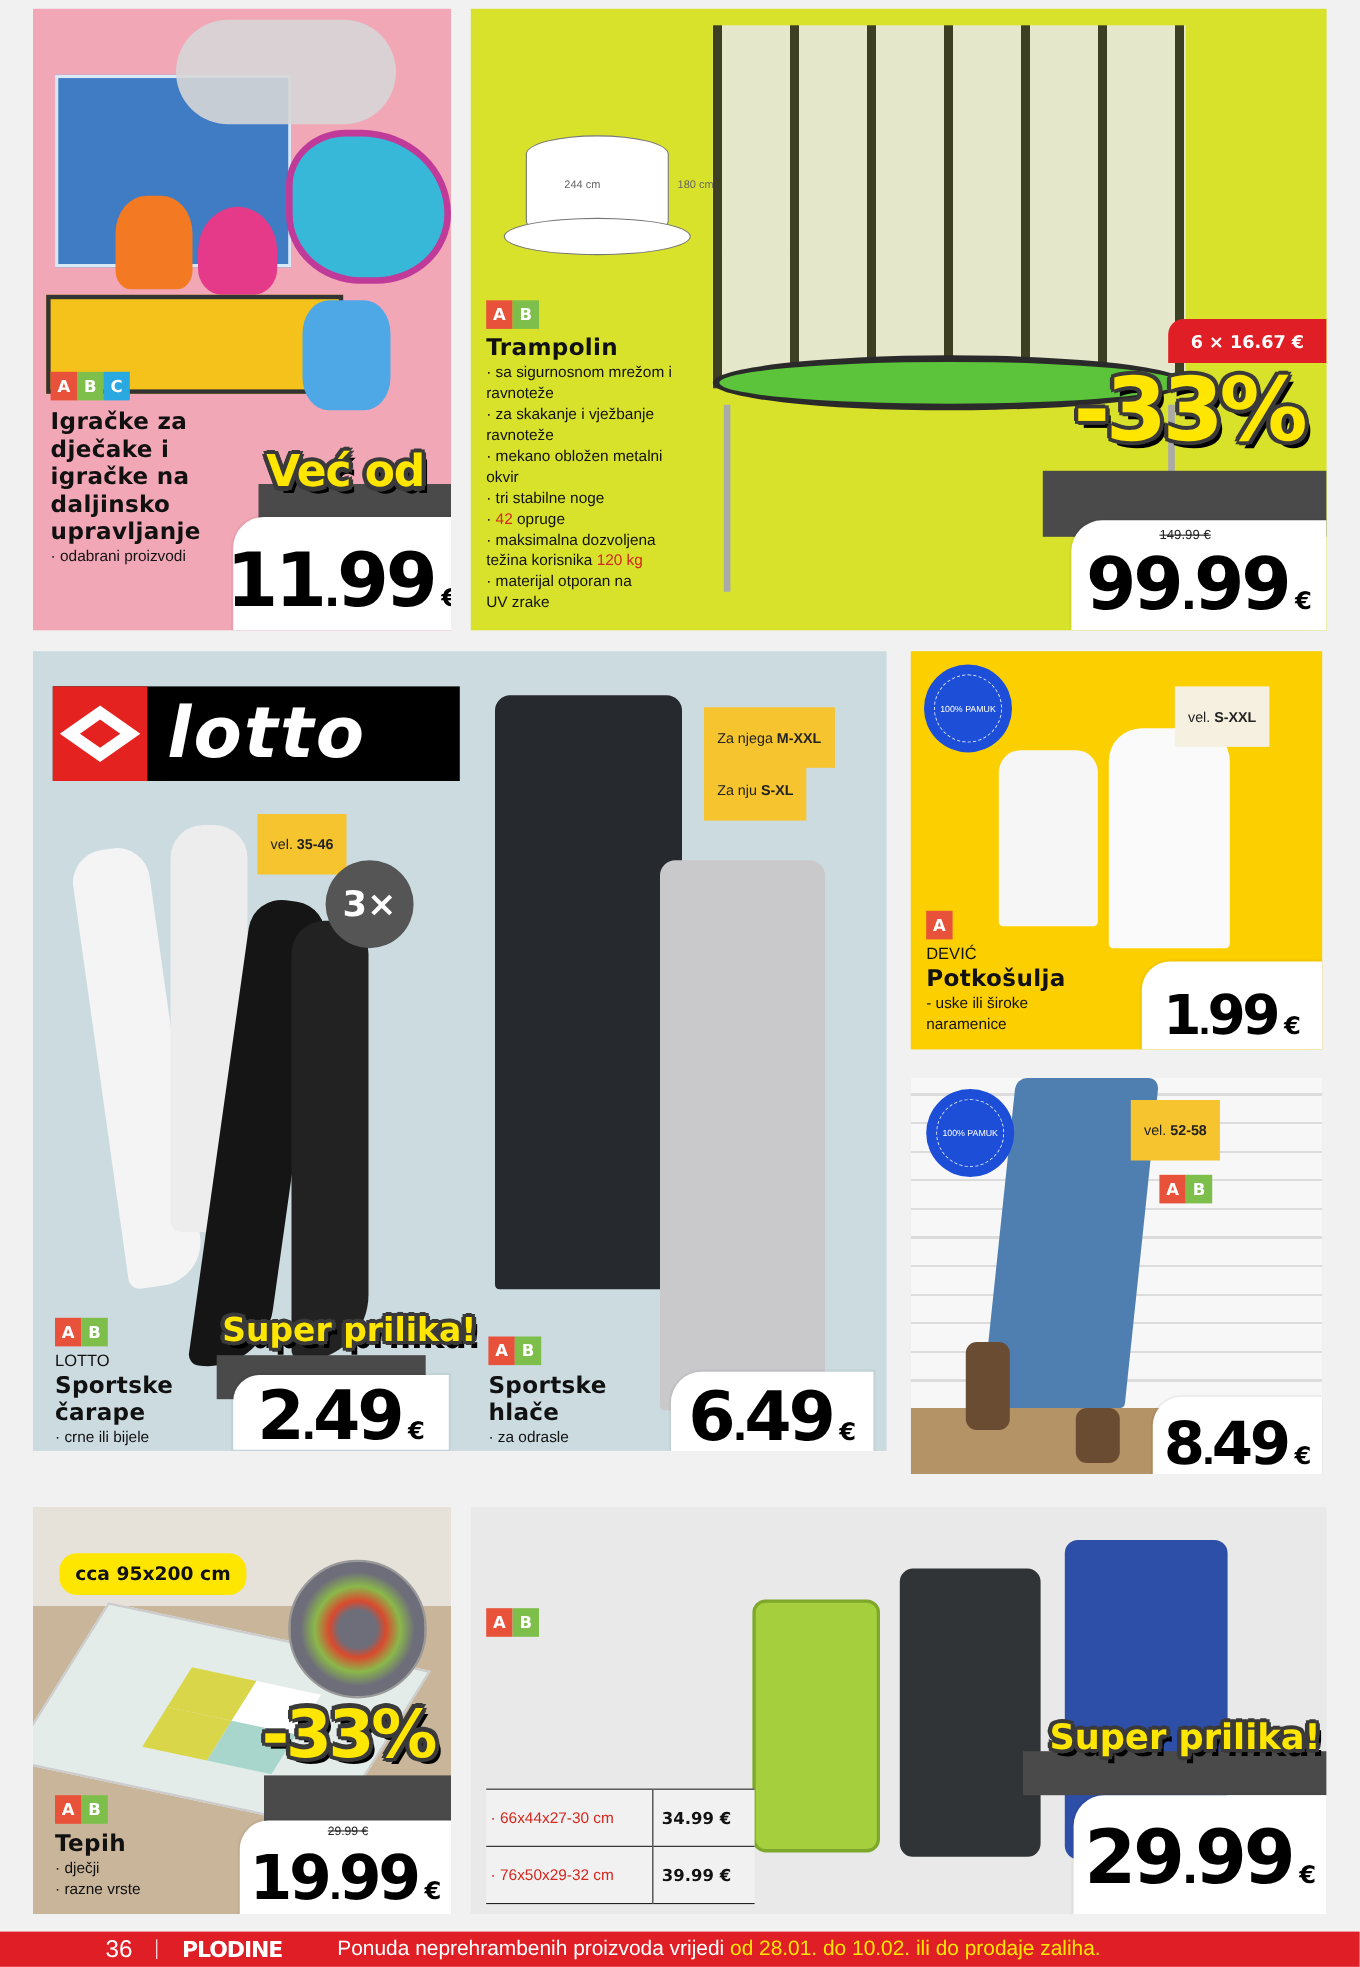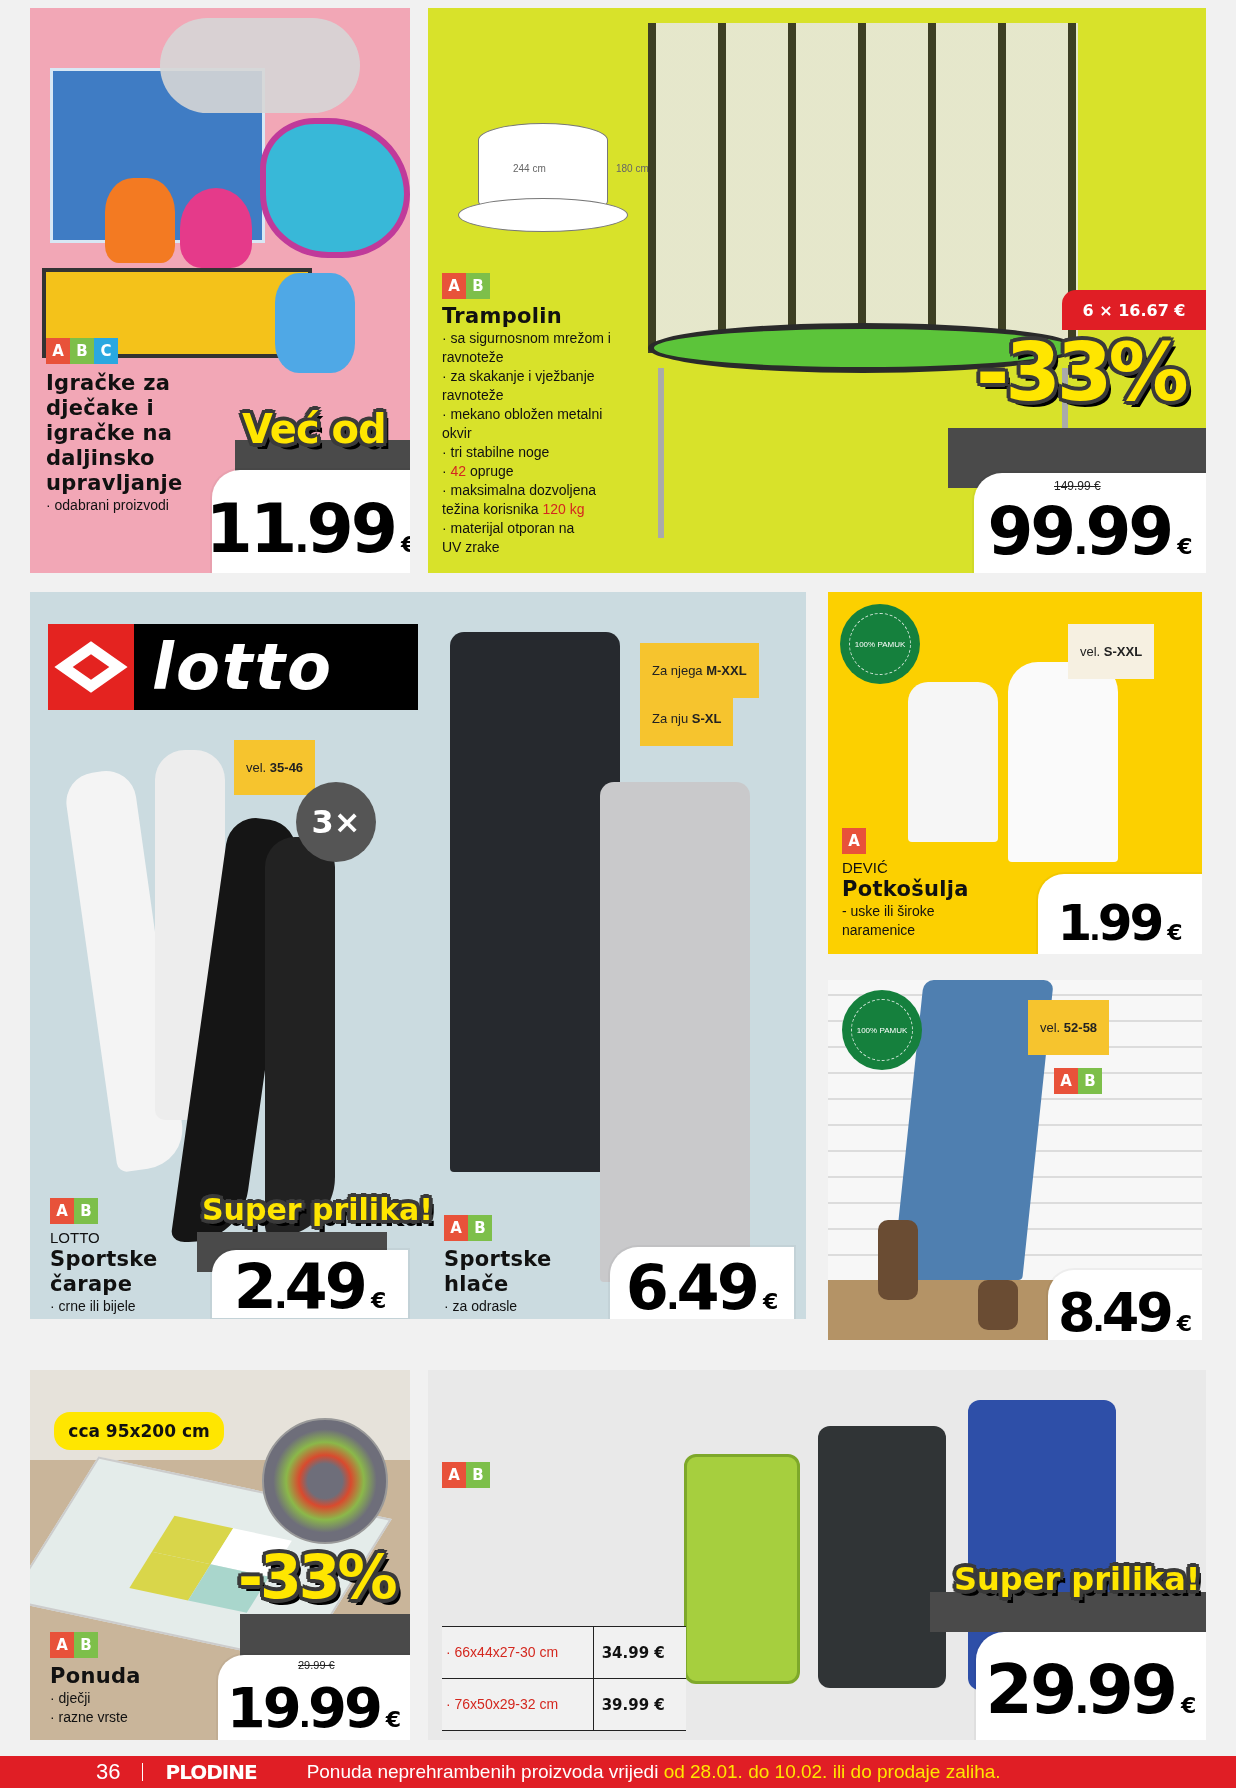--- a/index.html
+++ b/index.html
@@ -17,21 +17,21 @@
   .pricebox { position: absolute; background: #fff; border-radius: 22px 0 22px 0; display: flex; align-items: flex-end; justify-content: center; box-shadow: 0 0 0 2px rgba(0,0,0,0.04); }
   .price { font-family: "DejaVu Sans", sans-serif; font-weight: bold; color: #000; letter-spacing: -3px; line-height: 1; }
   .price .euro { font-size: 22px; letter-spacing: 0; margin-left: 6px; }
   .oldprice { position: absolute; font-size: 12px; text-decoration: line-through; color: #222; }
   .badge-dark { position: absolute; background: #4a4a4a; }
   .burst { position: absolute; font-family: "DejaVu Sans", sans-serif; font-weight: bold; color: #ffe600; text-shadow: -3px -3px 0 #3a3a3a, 3px -3px 0 #3a3a3a, -3px 3px 0 #3a3a3a, 3px 3px 0 #3a3a3a, 0 4px 0 #3a3a3a, 4px 0 0 #3a3a3a, -4px 0 0 #3a3a3a, 0 -4px 0 #3a3a3a, 5px 6px 0 #000; white-space: nowrap; }
   .tag-size { position: absolute; background: #f6c42e; font-size: 13px; padding: 20px 12px; color: #222; }
   .tag-size b { font-weight: bold; }
   .img-ph { position: absolute; }
   .footer { position: absolute; left: 0; top: 1756px; width: 1236px; height: 32px; background: #e01e25; display: flex; align-items: center; color: #fff; padding-left: 44px; }
-  .cotton { position: absolute; width: 80px; height: 80px; border-radius: 50%; background: #15803d; color: #fff; font-size: 8px; display: flex; align-items: center; justify-content: center; text-align: left; }
+  .cotton { position: absolute; width: 80px; height: 80px; border-radius: 50%; background: #1d4ed8; color: #fff; font-size: 8px; display: flex; align-items: center; justify-content: center; text-align: left; }
 </style>
 </head>
 <body>
 
 <div class="panel" style="left:30px;top:8px;width:380px;height:565px;background:#f2a7b6;">
   <div class="img-ph" style="left:20px;top:50px;width:350px;height:320px;">
     <div style="position:absolute;left:0;top:10px;width:215px;height:175px;background:#3f7cc4;border:3px solid #d8e8f5;"></div>
     <div style="position:absolute;left:110px;top:-40px;width:200px;height:95px;background:#d6d6d6;border-radius:50px;opacity:.9"></div>
     <div style="position:absolute;left:210px;top:60px;width:150px;height:140px;background:#38b8d8;border-radius:40% 60% 50% 50%;border:6px solid #c03a9a"></div>
     <div style="position:absolute;left:55px;top:120px;width:70px;height:85px;background:#f37a22;border-radius:40% 40% 20% 20%"></div>
@@ -217,21 +217,21 @@
     <div style="position:absolute;left:100px;top:80px;width:60px;height:40px;background:#d9d64a;"></div>
     <div style="position:absolute;left:160px;top:80px;width:60px;height:40px;background:#a9d6cc;"></div>
   </div>
   <div style="position:absolute;left:232px;top:48px;width:126px;height:126px;border-radius:50%;background:radial-gradient(circle,#6e6e7a 20%,#d94a2e 30%,#8bb84a 45%,#6e6e7a 60%);border:2px solid #999;"></div>
   <div style="position:absolute;left:24px;top:42px;width:170px;height:38px;background:#ffe600;border-radius:16px;font-family:'DejaVu Sans',sans-serif;font-weight:bold;font-size:17px;display:flex;align-items:center;justify-content:center;">cca 95x200 cm</div>
   <div class="abc" style="position:absolute;left:20px;top:262px;">
     <span class="a">A</span>
     <span class="b">B</span>
   </div>
   <div style="position:absolute;left:20px;top:294px;">
-    <div class="title">Ponuda</div>
+    <div class="title">Tepih</div>
     <div class="desc">· dječji</div>
     <div class="desc">· razne vrste</div>
   </div>
   <div class="badge-dark" style="left:210px;top:244px;width:170px;height:50px;"></div>
   <div class="burst" style="left:208px;top:172px;font-size:60px;letter-spacing:-3px;">-33%</div>
   <div class="pricebox" style="left:188px;top:285px;width:192px;height:85px;border-radius:26px 0 0 0;">
     <div class="oldprice" style="left:80px;top:4px;font-size:11px;">29.99 €</div>
     <div class="price" style="font-size:56px;margin-bottom:4px;">
       <span>19</span><span style="font-size:32px;">.</span><span>99</span><span class="euro">€</span>
     </div>

